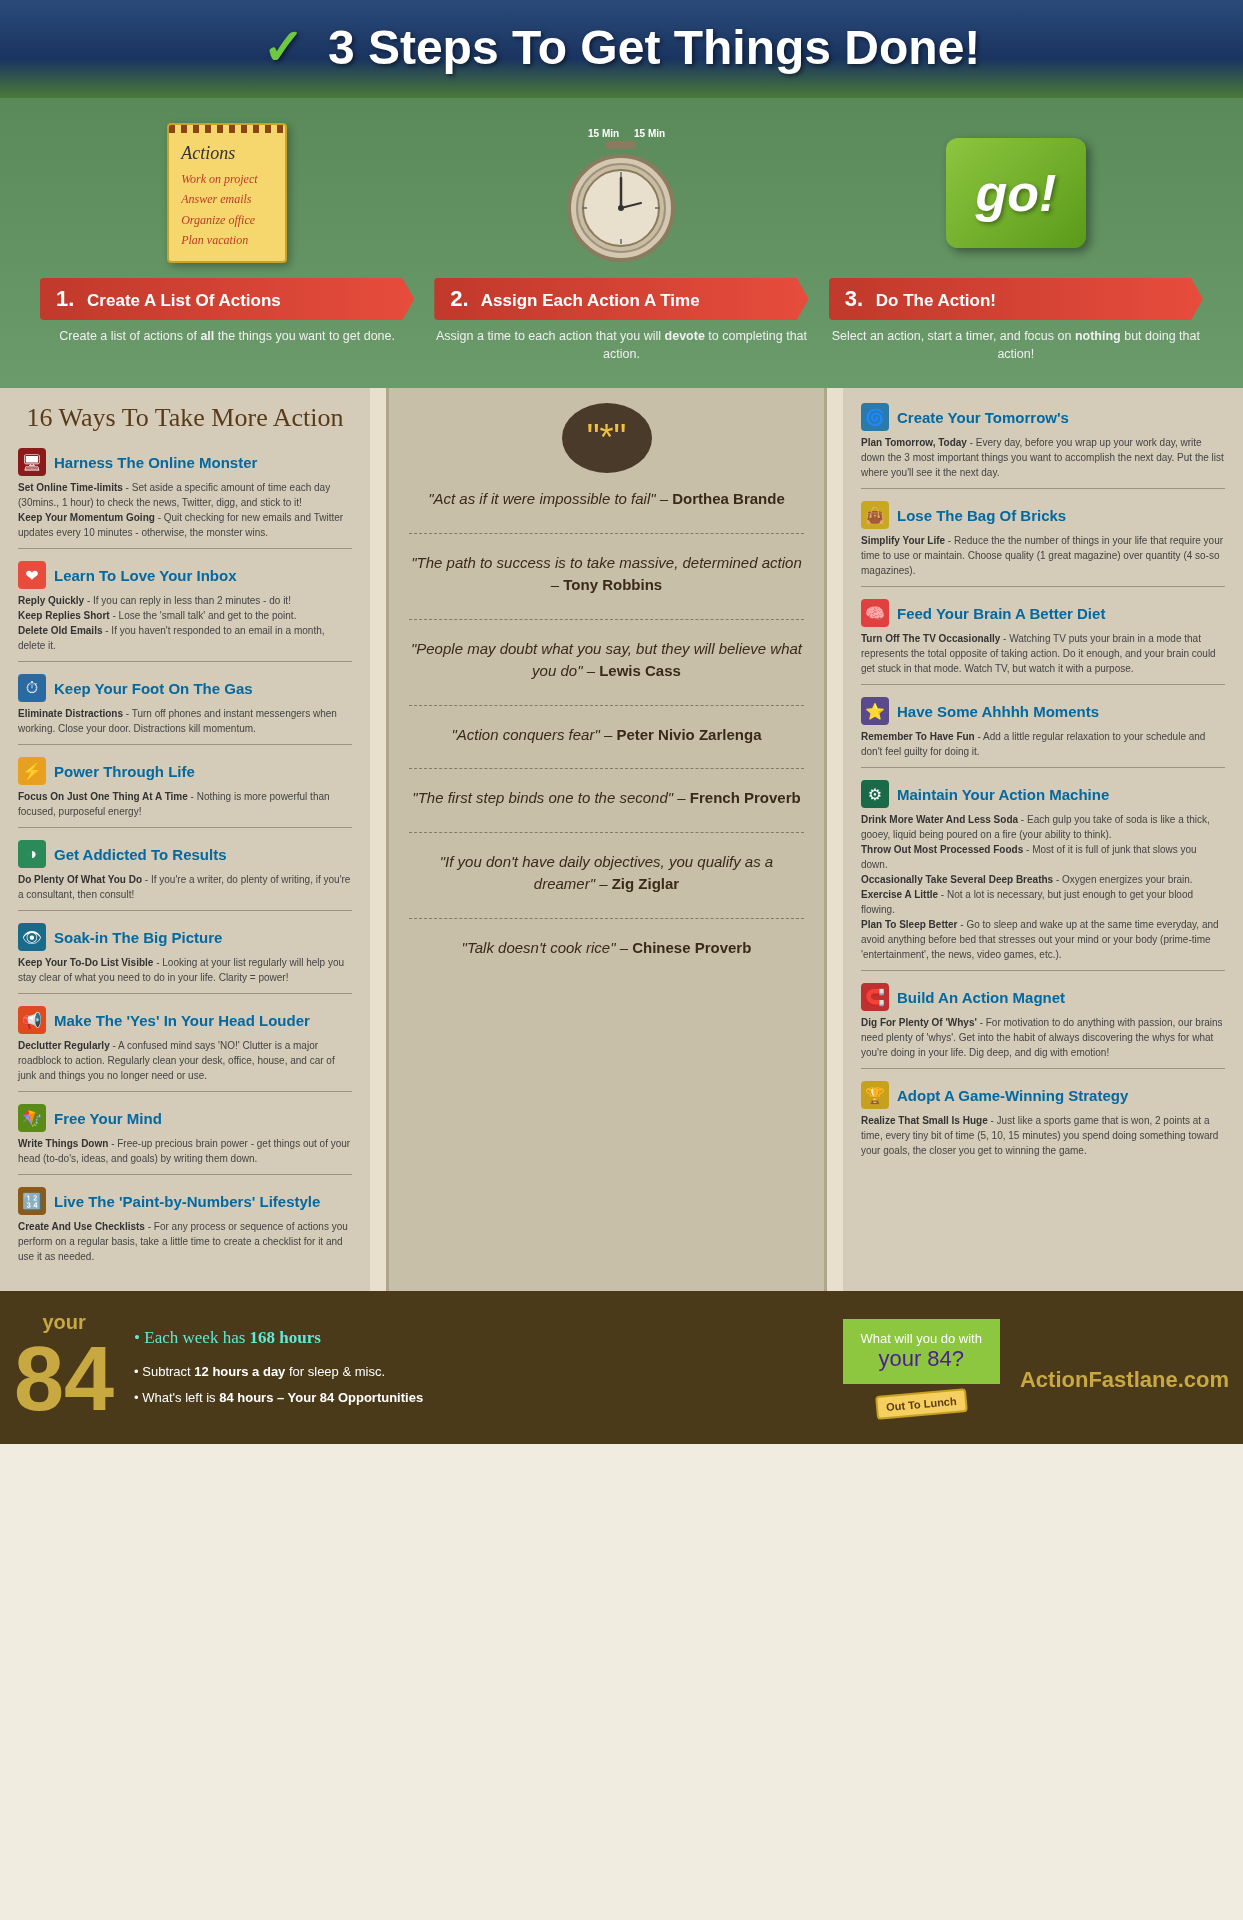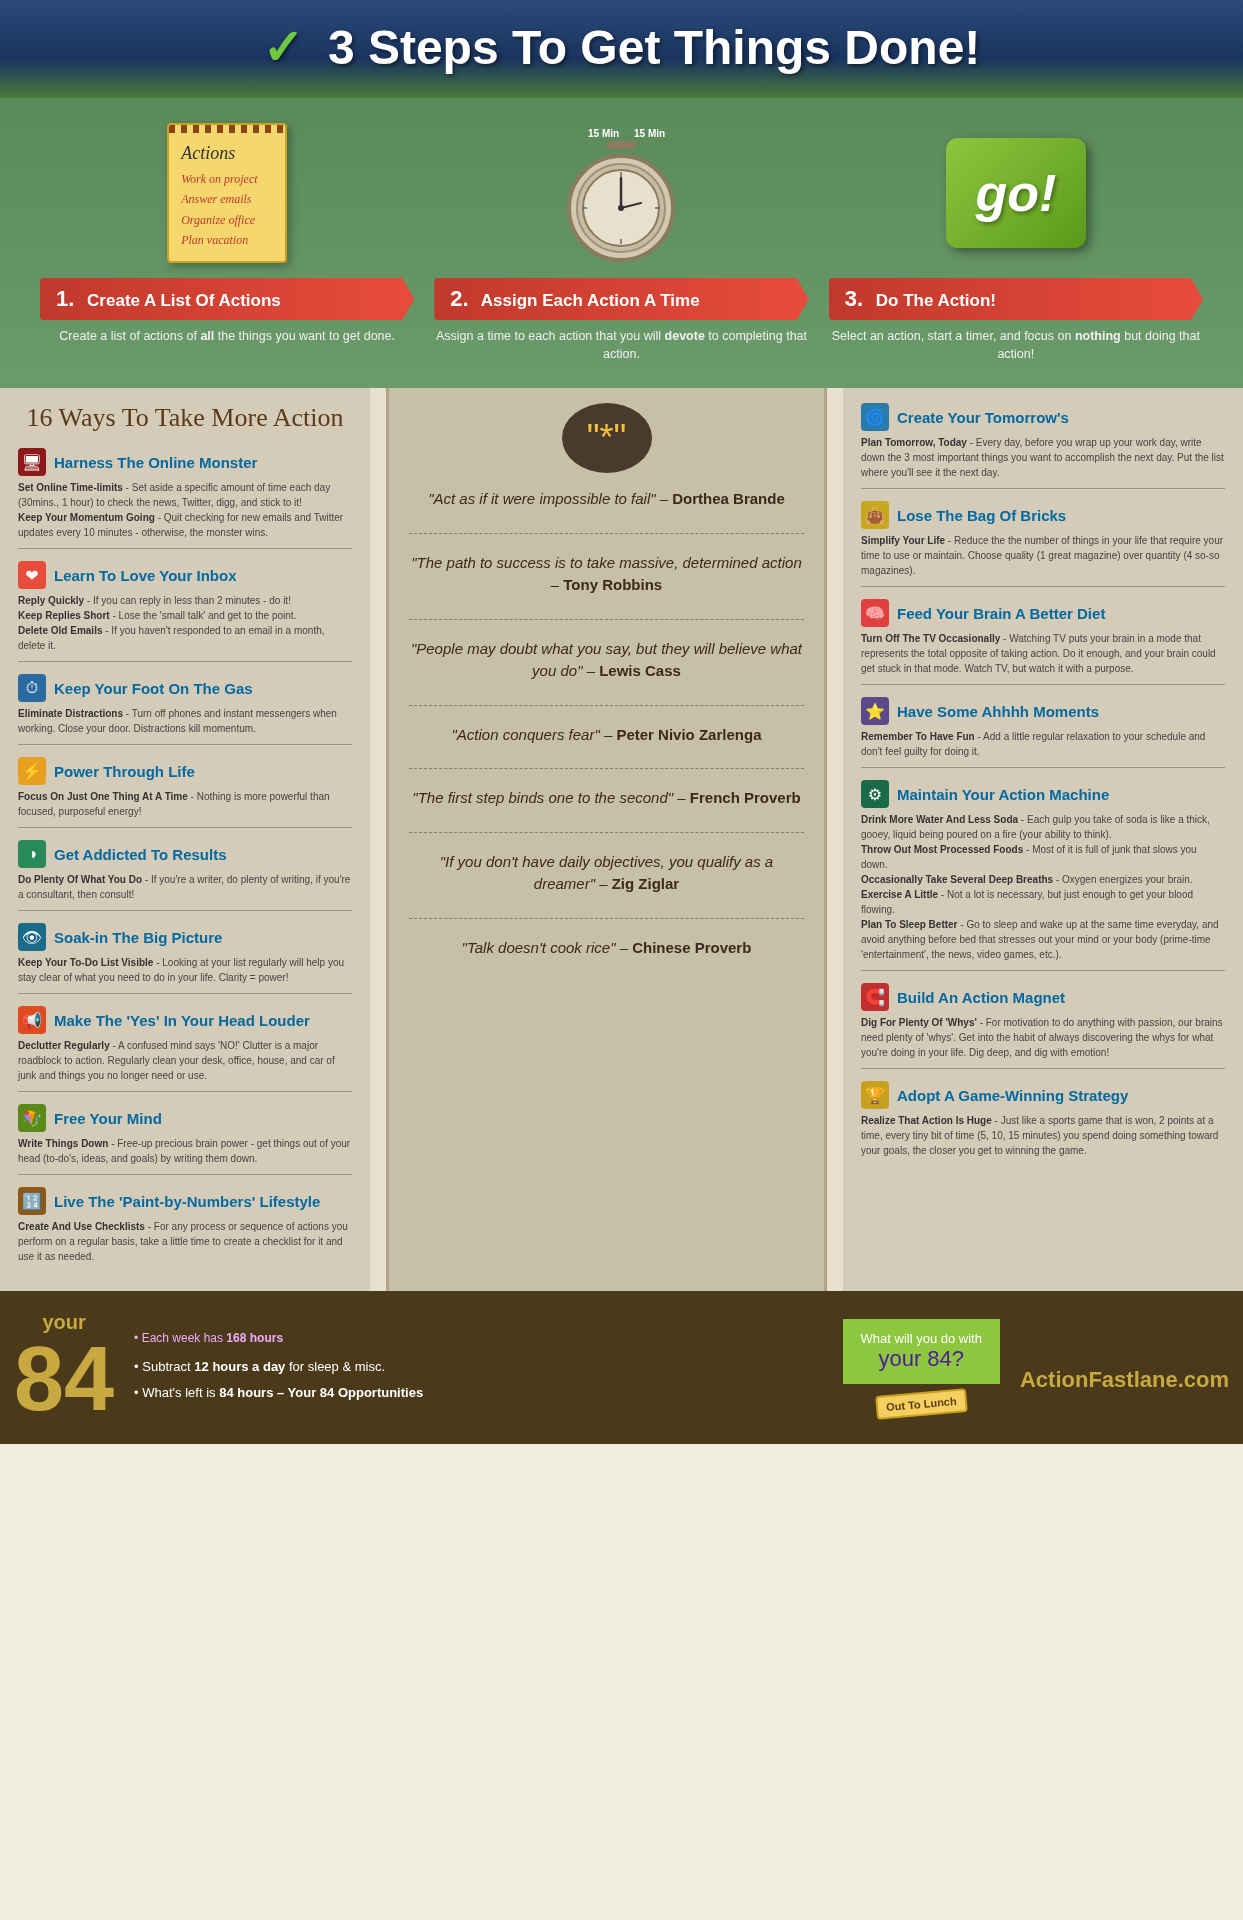--- a/index.html
+++ b/index.html
@@ -595,35 +595,35 @@
             <span class="tip-title">Build An Action Magnet</span>
           </div>
           <div class="tip-body sub-item"><strong>Dig For Plenty Of 'Whys'</strong> - For motivation to do anything with passion, our brains need plenty of 'whys'. Get into the habit of always discovering the whys for what you're doing in your life. Dig deep, and dig with emotion!</div>
           <hr class="divider-line">
         </div>
         <div class="tip-block">
           <div class="tip-header">
             <div class="tip-icon icon-trophy">🏆</div>
             <span class="tip-title">Adopt A Game-Winning Strategy</span>
           </div>
-          <div class="tip-body sub-item"><strong>Realize That Action Is Huge</strong> - Just like a sports game that is won, 2 points at a time, every tiny bit of time (5, 10, 15 minutes) you spend doing something toward your goals, the closer you get to winning the game.</div>
+          <div class="tip-body sub-item"><strong>Realize That Small Is Huge</strong> - Just like a sports game that is won, 2 points at a time, every tiny bit of time (5, 10, 15 minutes) you spend doing something toward your goals, the closer you get to winning the game.</div>
         </div>
       </div>
   </div>
 
 </div>
 
 <div class="footer">
   <div style="display:flex;flex-direction:column;align-items:center;">
     <span class="footer-your">your</span>
     <span class="footer-84">84</span>
   </div>
   <div class="footer-bullets">
     <div id="footer-bullets-container">
-        <div style="color: #f0abfc; font-size: 12px; margin-bottom: 4px;">• Each week has <strong>168 hours</strong></div>
+        <div style="color: #5eead4; font-size: 17px; margin-bottom: 4px; font-family: Liberation Serif, serif;">• Each week has <strong>168 hours</strong></div>
         <div style="color: white; font-size: 13px; margin-bottom: 0;">• Subtract <strong>12 hours a day</strong> for sleep &amp; misc.</div>
         <div style="color: white; font-size: 13px; margin-bottom: 4px;">• What's left is <strong>84 hours – Your 84 Opportunities</strong></div>
       </div>
   </div>
   <div class="footer-right">
     <div class="footer-cta">
       <div class="footer-cta-text1">What will you do with</div>
       <div class="footer-cta-text2">your 84?</div>
     </div>
     <div class="out-to-lunch">Out To Lunch</div>

